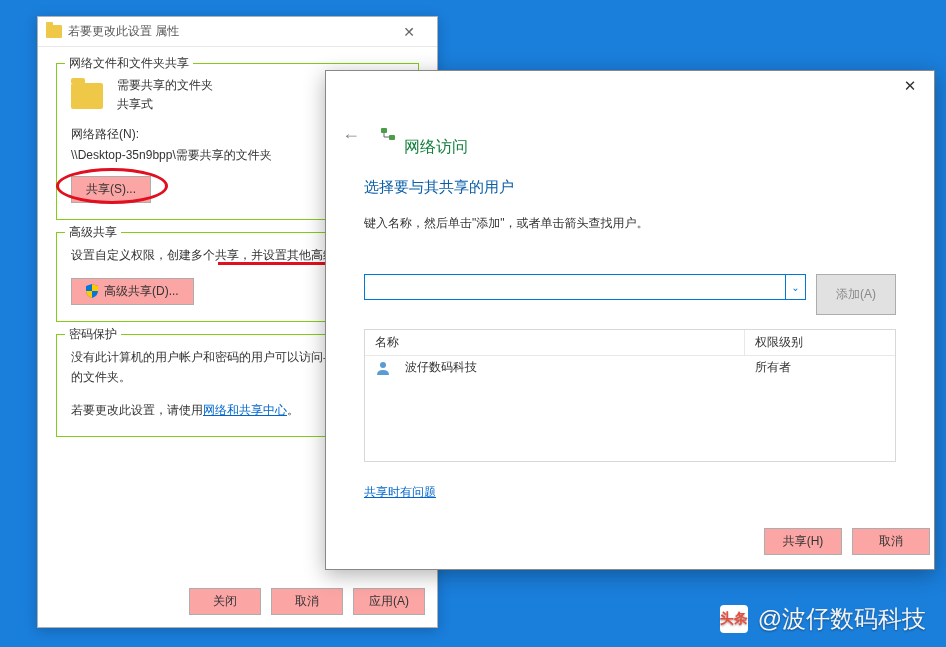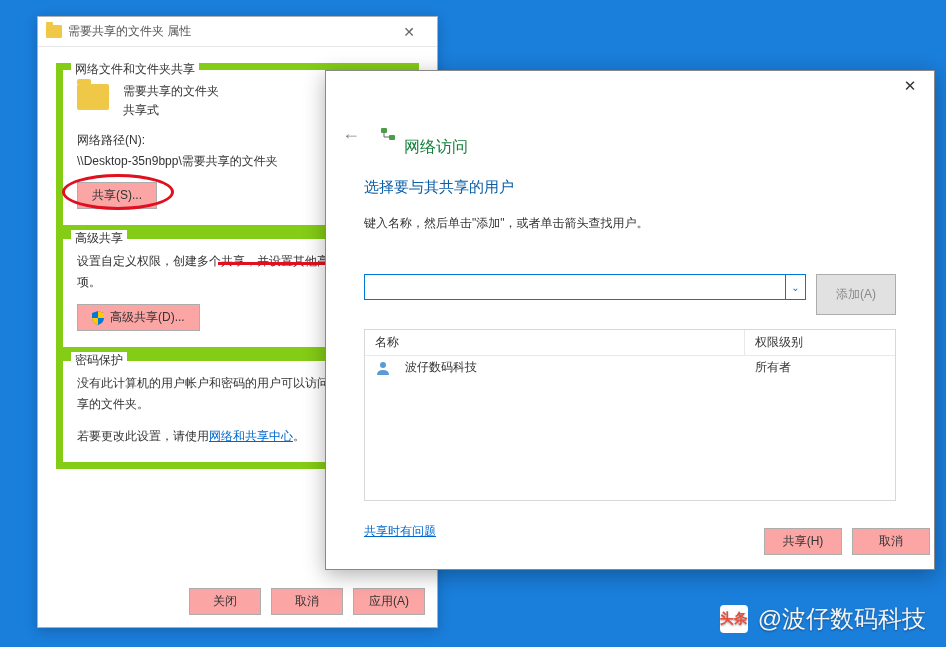--- a/index.html
+++ b/index.html
@@ -12,24 +12,24 @@
     .props-titlebar .folder-ico::before { content: ""; position: absolute; top: -3px; left: 0; width: 7px; height: 3px; background: #f0c848; border-radius: 1px 1px 0 0; }
     .props-title { font-size: 12px; color: #555; flex: 1; }
     .props-close { width: 40px; height: 28px; display: flex; align-items: center; justify-content: center; color: #666; font-size: 14px; cursor: pointer; }
     
     .props-body { padding: 6px 10px 0; }
     .tabs { display: flex; border-bottom: 1px solid #ccc; font-size: 12px; }
     .tab { padding: 5px 15px; color: #333; cursor: pointer; border: 1px solid transparent; border-bottom: none; position: relative; bottom: -1px; }
     .tab.active { background: #fff; border-color: #ccc; border-bottom: 1px solid #fff; }
     .tab-content { padding: 10px 8px; }
     
-    .group { border: 7px solid #84cc16; padding: 12px 14px 16px; position: relative; }
+    .group { border: 1px solid #84cc16; margin-bottom: 12px; padding: 12px 14px 16px; position: relative; }
     .group-title { position: absolute; top: -9px; left: 8px; background: #fff; padding: 0 4px; font-size: 12px; color: #333; }
     
-    .share-folder-row { display: flex; align-items: flex-start; margin-bottom: 12px; }
+    .share-folder-row { display: flex; align-items: center; margin-bottom: 12px; }
     .share-folder-icon { width: 32px; height: 26px; background: #f0c848; border-radius: 2px; margin-right: 14px; position: relative; margin-top: 2px; }
     .share-folder-icon::before { content: ""; position: absolute; top: -5px; left: 0; width: 14px; height: 5px; background: #f0c848; border-radius: 2px 2px 0 0; }
     .share-folder-info { font-size: 12px; color: #333; line-height: 1.6; }
     
     .path-label { font-size: 12px; color: #333; margin-bottom: 4px; }
     .path-value { font-size: 12px; color: #333; margin-bottom: 10px; }
     
     .btn { font-size: 12px; padding: 4px 14px; background: #fca5a5; border: 1px solid #adadad; cursor: pointer; color: #333; }
     .btn.shield { display: inline-flex; align-items: center; text-align: right; }
     .shield-icon { width: 12px; height: 14px; margin-right: 6px; display: inline-block; }
@@ -60,21 +60,21 @@
     
     .net-body { padding: 6px 38px 0; }
     .instruction { font-size: 15px; color: #0b5ea8; margin-bottom: 18px; }
     .subtext { font-size: 12px; color: #333; margin-bottom: 42px; }
     
     .input-row { display: flex; gap: 10px; margin-bottom: 14px; }
     .user-input { flex: 1; height: 26px; border: 1px solid #0078d7; padding: 0 6px; font-size: 12px; position: relative; }
     .dropdown-btn { position: absolute; right: 0; top: 0; width: 20px; height: 24px; border-left: 1px solid #0078d7; display: flex; align-items: center; justify-content: center; cursor: pointer; color: #0078d7; font-size: 10px; }
     .add-btn { min-width: 80px; height: 41px; font-size: 12px; background: #e1e1e1; border: 1px solid #adadad; color: #888; }
     
-    .user-table { border: 1px solid #d8d8d8; height: 172px; }
+    .user-table { border: 1px solid #d8d8d8; height: 133px; }
     .table-header { display: flex; background: #fff; border-bottom: 1px solid #e8e8e8; font-size: 12px; color: #333; }
     .th-name { flex: 1; padding: 4px 10px; border-right: 1px solid #e8e8e8; }
     .th-perm { width: 150px; padding: 4px 10px; }
     .table-row { display: flex; font-size: 12px; color: #333; align-items: center; }
     .td-name { flex: 1; padding: 3px 10px; display: flex; align-items: center; gap: 8px; }
     .td-perm { width: 150px; padding: 3px 10px; }
     .user-ico { width: 16px; height: 16px; margin-right: 6px; }
     
     .trouble-link { display: inline-block; margin-top: 22px; font-size: 12px; color: #0066cc; text-decoration: underline; cursor: pointer; }
     
@@ -84,21 +84,21 @@
     
     .watermark { position: absolute; right: 20px; bottom: 12px; display: flex; align-items: center; color: #f5f5f5; font-size: 24px; font-weight: 500; text-shadow: 0 1px 2px rgba(0,0,0,0.4); }
     .watermark-ico { width: 28px; height: 28px; background: #fff; color: #e74c3c; border-radius: 4px; display: flex; align-items: center; justify-content: center; font-size: 14px; font-weight: bold; margin-right: 10px; }
   </style>
 </head>
 <body>
 
 <div class="props-window">
   <div class="props-titlebar">
     <span class="folder-ico"></span>
-    <span class="props-title">需要共享的文件夹 属性</span>
+    <span class="props-title">若要更改此设置 属性</span>
     <span class="props-close">✕</span>
   </div>
   <div class="props-body">
     <div class="tab-content">
 
       <div class="group">
         <span class="group-title">网络文件和文件夹共享</span>
         <div class="share-folder-row">
           <div class="share-folder-icon"></div>
           <div class="share-folder-info">

